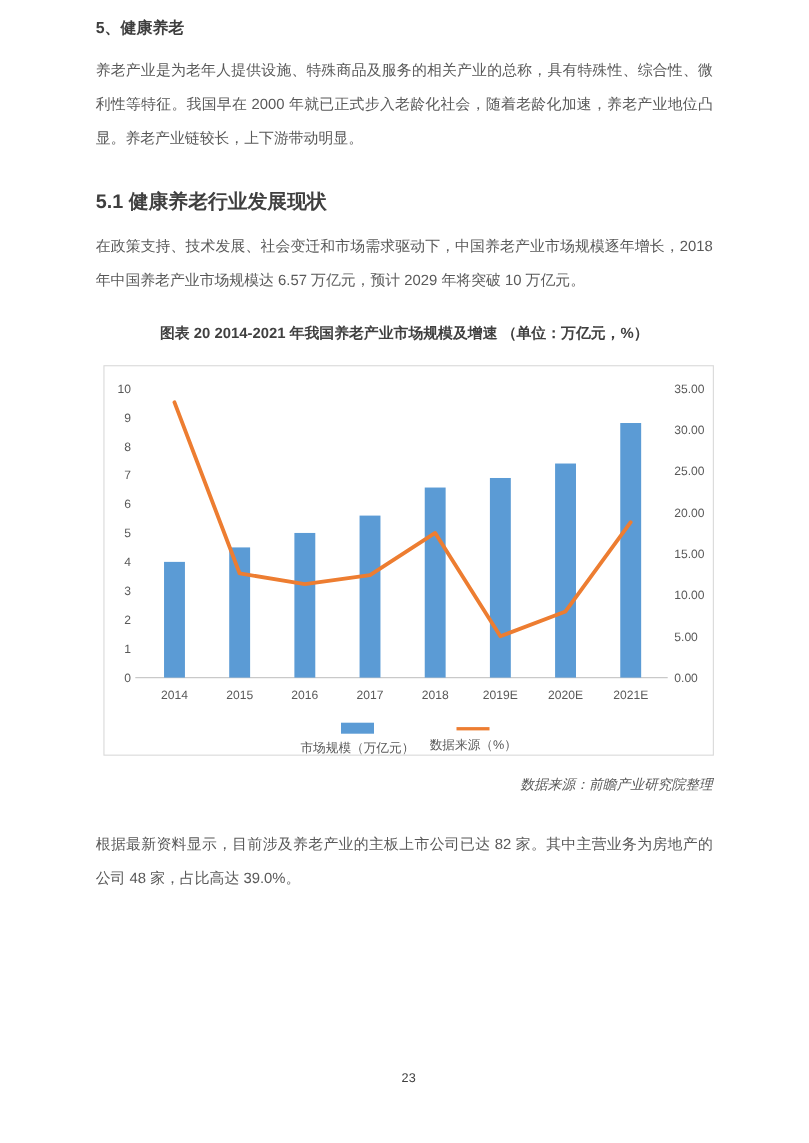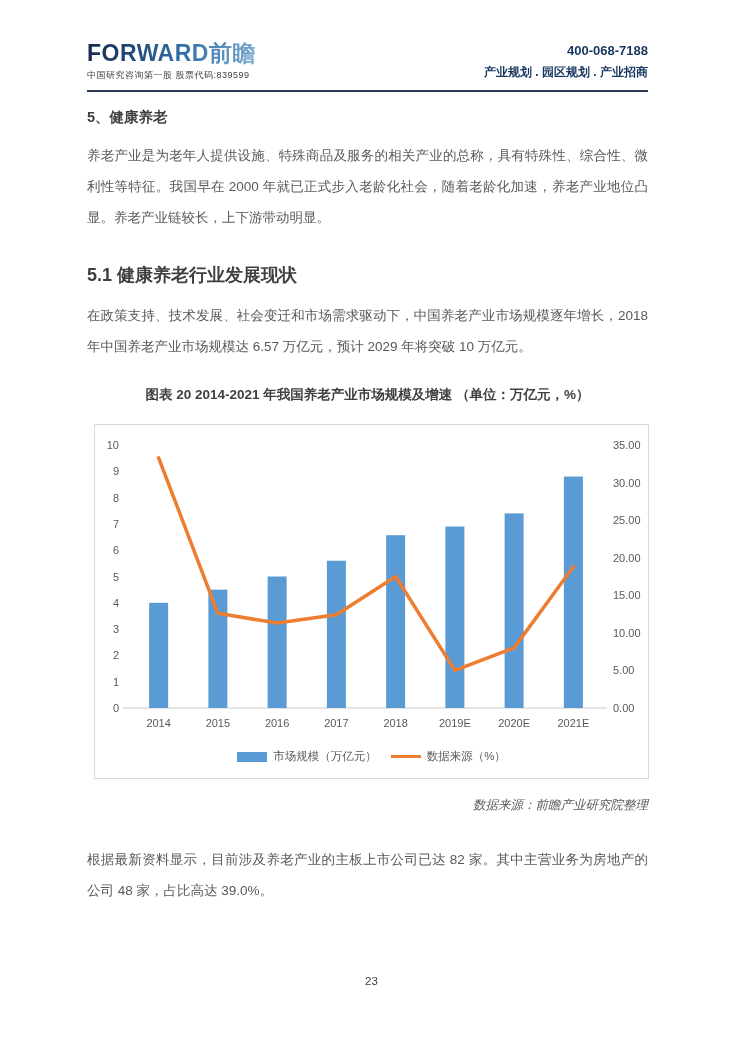--- a/index.html
+++ b/index.html
@@ -30,43 +30,33 @@
   .para{margin-top:13px;font-size:13.5px;line-height:31px;color:#595959;text-align:justify;}
   .chart-caption{margin-top:24px;text-align:center;font-weight:bold;font-size:13.5px;color:#404040;}
   
   .chart-box{
     margin-top:20px;margin-left:7px;width:553px;height:353px;
     border:1px solid #d9d9d9;background:#ffffff;
   }
   .chart-svg{display:block;}
   .legend{display:flex;justify-content:center;align-items:center;gap:14px;
     font-size:11.5px;color:#595959;margin-top:2px;}
-  .legend-item{display:flex;align-items:center;gap:6px;}
+  .legend-item{display:flex;align-items:center;gap:6px;flex-direction:column;}
   .swatch-bar{display:inline-block;width:30px;height:10px;}
   .swatch-line{display:inline-block;width:30px;height:3px;}
   .source{margin-top:18px;text-align:right;font-style:italic;font-size:12.5px;color:#595959;}
   .para-last{margin-top:30px;}
   .pagenum{position:absolute;bottom:52px;left:4px;width:100%;text-align:center;
     font-size:11.5px;color:#404040;}
 </style>
 </head>
 <body>
 
 <div class="page">
 
-  <div class="header">
-    <div>
-      <div class="logo-text">FORWARD前瞻</div>
-      <div class="logo-tagline">中国研究咨询第一股  股票代码:839599</div>
-    </div>
-    <div class="header-right">
-      <div class="header-phone">400-068-7188</div>
-      <div class="header-services">产业规划 . 园区规划 . 产业招商</div>
-    </div>
-  </div>
 
   <div class="h1">5、健康养老</div>
   <div class="para">养老产业是为老年人提供设施、特殊商品及服务的相关产业的总称，具有特殊性、综合性、微利性等特征。我国早在 2000 年就已正式步入老龄化社会，随着老龄化加速，养老产业地位凸显。养老产业链较长，上下游带动明显。</div>
 
   <div class="h2">5.1 健康养老行业发展现状</div>
   <div class="para">在政策支持、技术发展、社会变迁和市场需求驱动下，中国养老产业市场规模逐年增长，2018 年中国养老产业市场规模达 6.57 万亿元，预计 2029 年将突破 10 万亿元。</div>
 
   <div class="chart-caption">图表 20 2014-2021 年我国养老产业市场规模及增速 （单位：万亿元，%）</div>
 
   <div class="chart-box">

